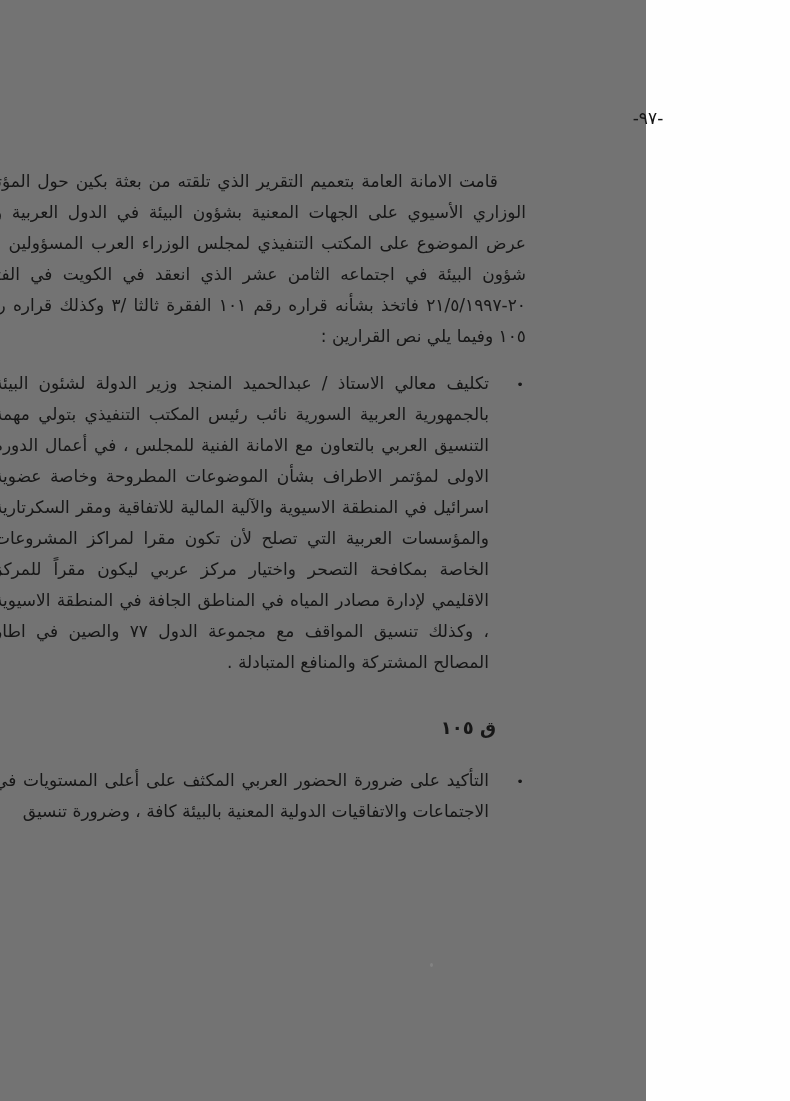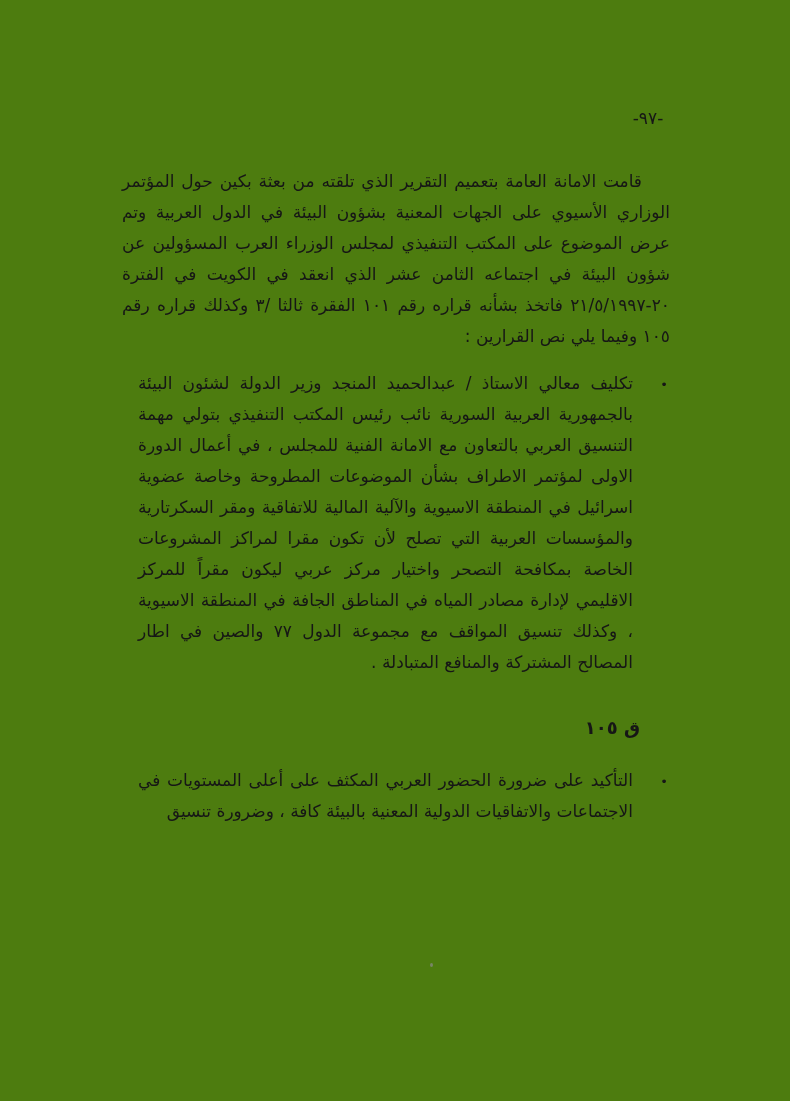--- a/index.html
+++ b/index.html
@@ -7,23 +7,23 @@
   body {
     width: 790px;
     height: 1101px;
     background: #fefefe;
     font-family: "DejaVu Sans", sans-serif;
     color: #161616;
     overflow: hidden;
   }
   .page {
     position: relative;
-    width: 790px;
+    width: 646px;
     height: 1101px;
-    background: #4d7c0f;
+    background: #737373;
   }
   .page-number {
     position: absolute;
     top: 108px;
     left: 598px;
     width: 100px;
     text-align: center;
     font-size: 17px;
     letter-spacing: 2px;
     direction: rtl;

